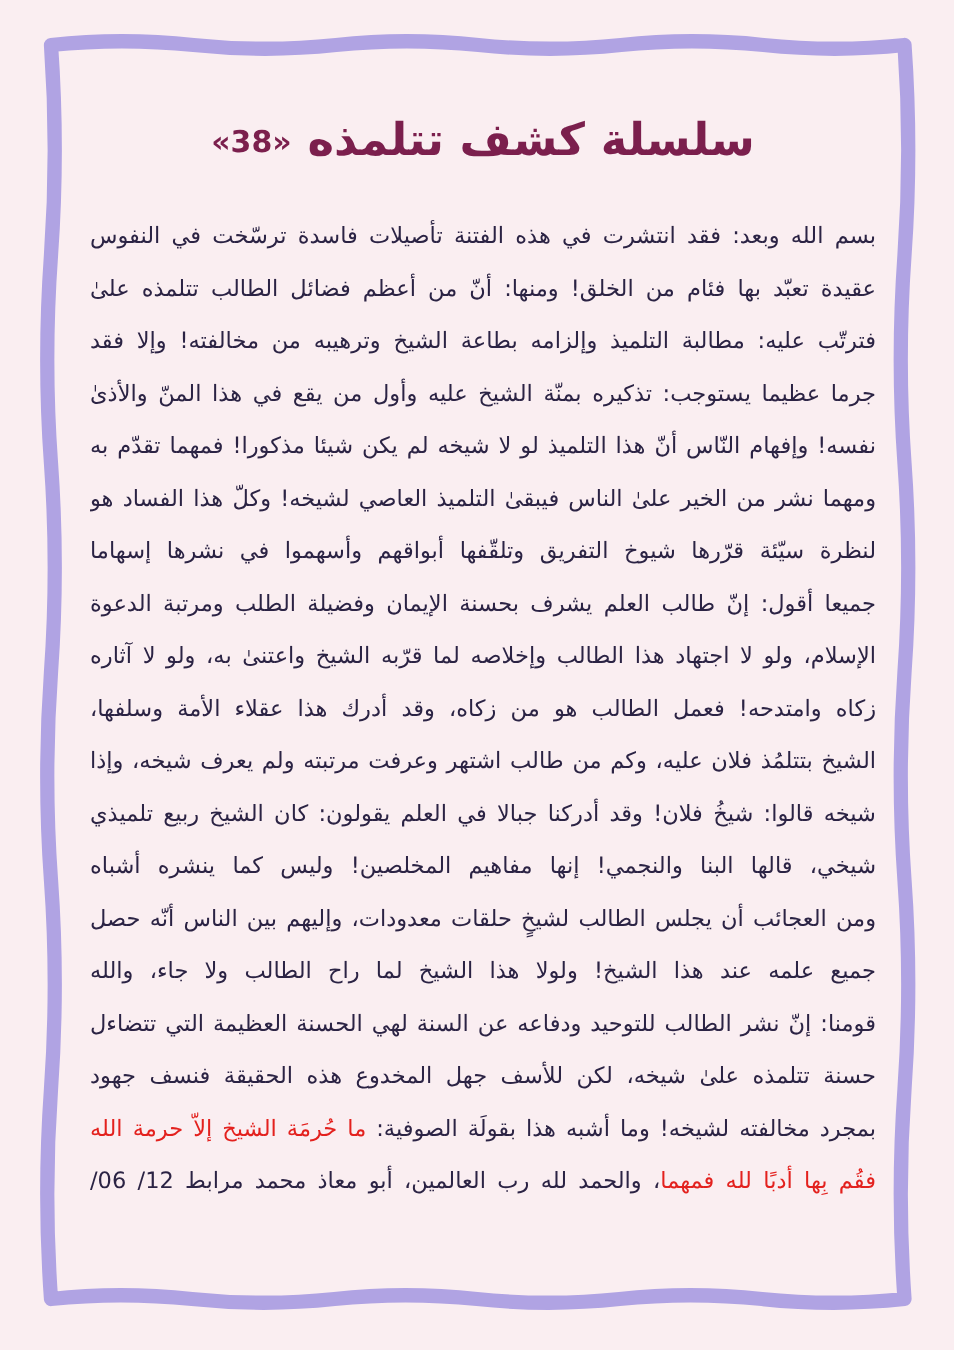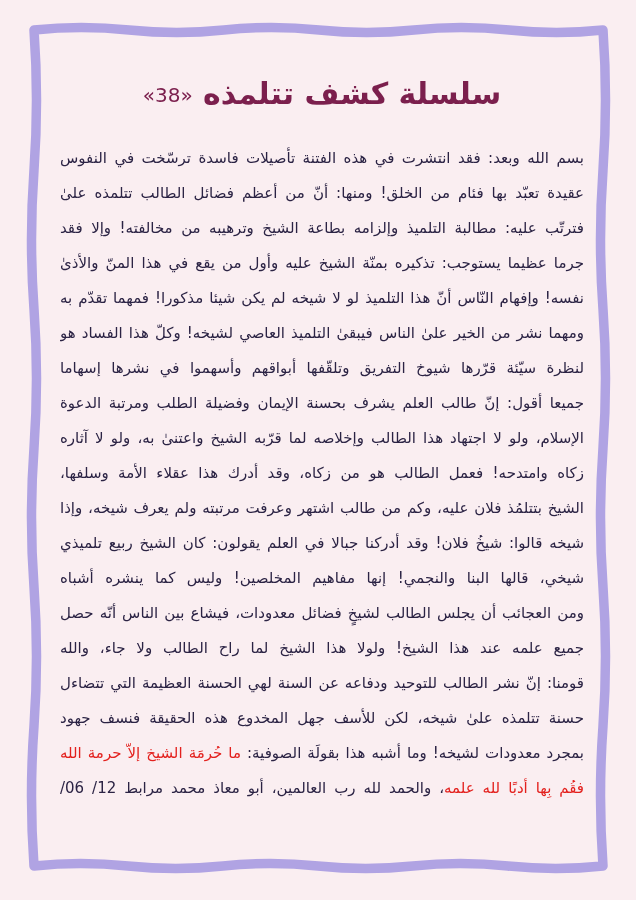--- a/index.html
+++ b/index.html
@@ -24,21 +24,21 @@
     text-align:center;
     color:var(--title,#7b1f4d);
     font-weight:bold;
     font-size:30px;
     line-height:52px;
     letter-spacing:1px;
     white-space:nowrap;
   }
   .doc-title .title-num{
     font-size:20px;
-    font-weight:normal;
+    font-weight:bold;
     vertical-align:2px;
     letter-spacing:0;
   }
   .body-text{
     margin-top:20px;
     color:var(--text,#2b2344);
     font-size:15px;
   }
   .line{
     direction:rtl;
@@ -74,20 +74,20 @@
       <div class="line"><span>جرما عظيما يستوجب: تذكيره بمنّة الشيخ عليه وأول من يقع في هذا المنّ والأذىٰ شيخه</span></div>
       <div class="line"><span>نفسه! وإفهام النّاس أنّ هذا التلميذ لو لا شيخه لم يكن شيئا مذكورا! فمهما تقدّم به السنّ</span></div>
       <div class="line"><span>ومهما نشر من الخير علىٰ الناس فيبقىٰ التلميذ العاصي لشيخه! وكلّ هذا الفساد هو نتيجة</span></div>
       <div class="line"><span>لنظرة سيّئة قرّرها شيوخ التفريق وتلقّفها أبواقهم وأسهموا في نشرها إسهاما عظيما! وإليهم</span></div>
       <div class="line"><span>جميعا أقول: إنّ طالب العلم يشرف بحسنة الإيمان وفضيلة الطلب ومرتبة الدعوة إلىٰ</span></div>
       <div class="line"><span>الإسلام، ولو لا اجتهاد هذا الطالب وإخلاصه لما قرّبه الشيخ واعتنىٰ به، ولو لا آثاره لما</span></div>
       <div class="line"><span>زكاه وامتدحه! فعمل الطالب هو من زكاه، وقد أدرك هذا عقلاء الأمة وسلفها، فامتدحوا</span></div>
       <div class="line"><span>الشيخ بتتلمُذ فلان عليه، وكم من طالب اشتهر وعرفت مرتبته ولم يعرف شيخه، وإذا ذكر</span></div>
       <div class="line"><span>شيخه قالوا: شيخُ فلان! وقد أدركنا جبالا في العلم يقولون: كان الشيخ ربيع تلميذي فأصبح</span></div>
       <div class="line"><span>شيخي، قالها البنا والنجمي! إنها مفاهيم المخلصين! وليس كما ينشره أشباه المتصوّفة!</span></div>
-      <div class="line"><span>ومن العجائب أن يجلس الطالب لشيخٍ فضائل معدودات، فيشاع بين الناس أنّه حصل</span></div>
+      <div class="line"><span>ومن العجائب أن يجلس الطالب لشيخٍ حلقات معدودات، وإليهم بين الناس أنّه حصل</span></div>
       <div class="line"><span>جميع علمه عند هذا الشيخ! ولولا هذا الشيخ لما راح الطالب ولا جاء، والله المستعان! فيا</span></div>
       <div class="line"><span>قومنا: إنّ نشر الطالب للتوحيد ودفاعه عن السنة لهي الحسنة العظيمة التي تتضاءل أمامها</span></div>
       <div class="line"><span>حسنة تتلمذه علىٰ شيخه، لكن للأسف جهل المخدوع هذه الحقيقة فنسف جهود الطالب</span></div>
-      <div class="line"><span>بمجرد معدودات لشيخه! وما أشبه هذا بقولَة الصوفية: </span><span class="red">ما حُرمَة الشيخ إلاّ حرمة الله ***</span></div>
-      <div class="line"><span class="red">فقُم بِها أدبًا لله علمه</span><span>، والحمد لله رب العالمين، أبو معاذ محمد مرابط 12/ 06/ 1440هـ.</span></div>
+      <div class="line"><span>بمجرد مخالفته لشيخه! وما أشبه هذا بقولَة الصوفية: </span><span class="red">ما حُرمَة الشيخ إلاّ حرمة الله ***</span></div>
+      <div class="line"><span class="red">فقُم بِها أدبًا لله فمهما</span><span>، والحمد لله رب العالمين، أبو معاذ محمد مرابط 12/ 06/ 1440هـ.</span></div>
     </div>
 </div>
 
 </body></html>

